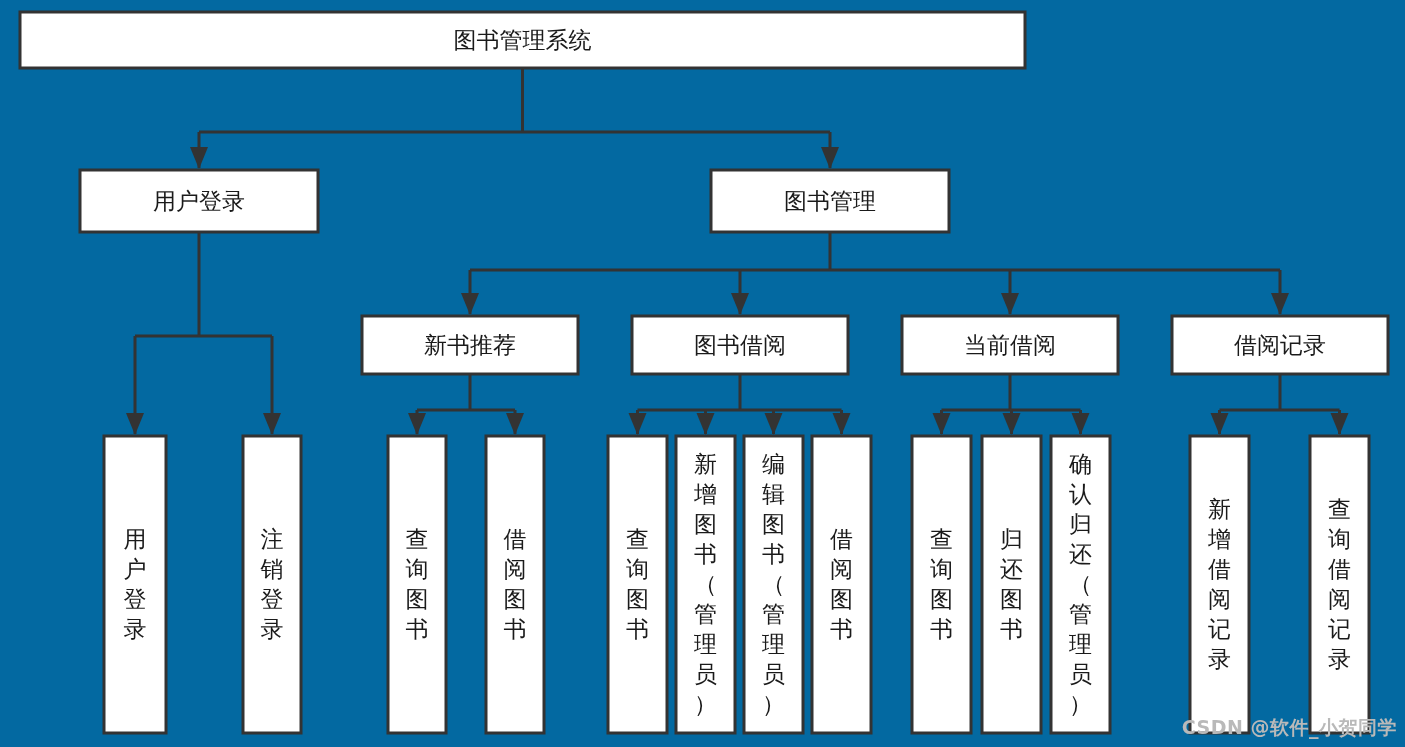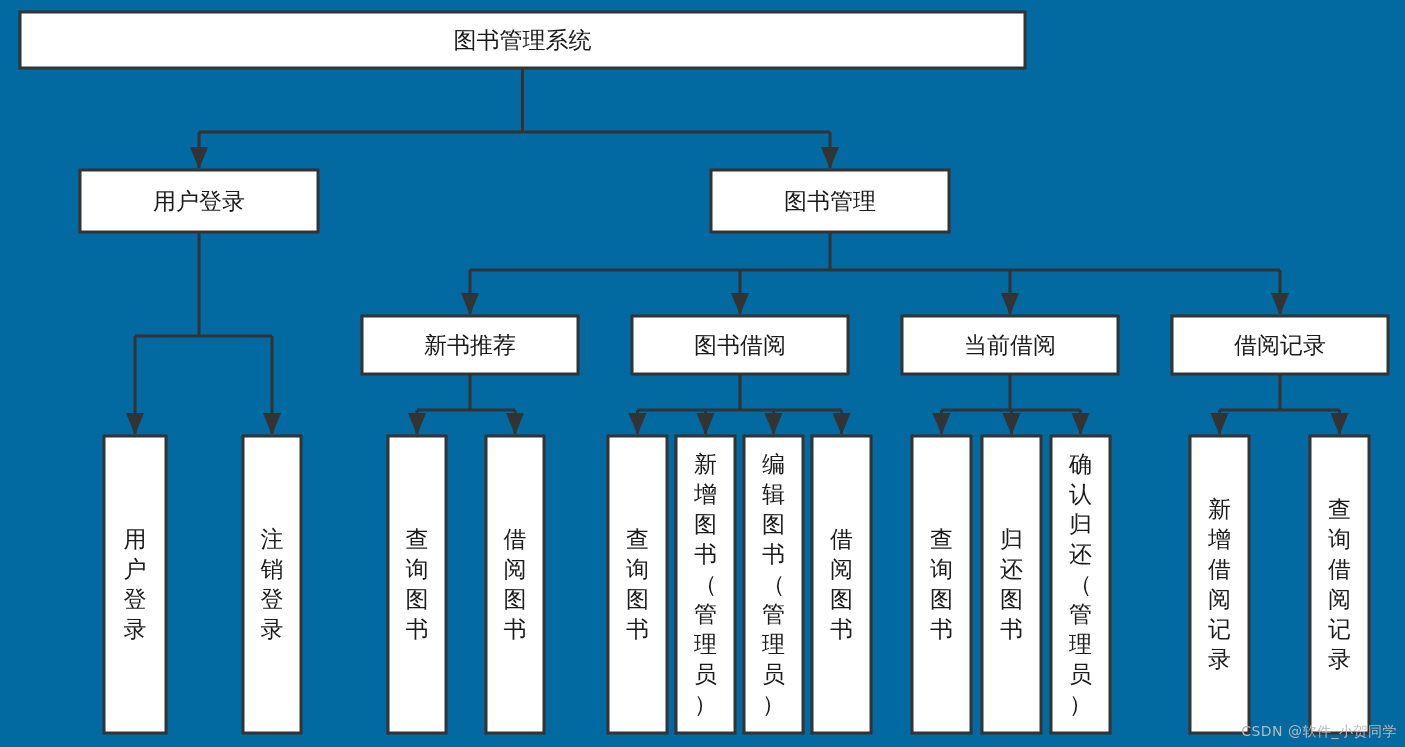--- a/index.html
+++ b/index.html
@@ -52,25 +52,26 @@
   }
   .arrow-head {
     fill: #333333;
     stroke: none;
   }
   .watermark {
     position: absolute;
     right: 8px;
     bottom: 6px;
     font-family: "DejaVu Sans", "Liberation Sans", sans-serif;
-    font-size: 14px;
+    font-size: 19px;
     color: #b9b9b9;
     white-space: nowrap;
     letter-spacing: 0.5px;
     pointer-events: none;
+    font-weight: bold;
   }
 </style>
 </head>
 <body>
 
 <div id="diagram-root">
 
   <svg class="diagram-canvas" viewBox="0 0 1405 747" xmlns="http://www.w3.org/2000/svg">
     <g id="connector-layer">
         <line x1="522.5" y1="68" x2="522.5" y2="132" class="connector" stroke="#333333"></line>

